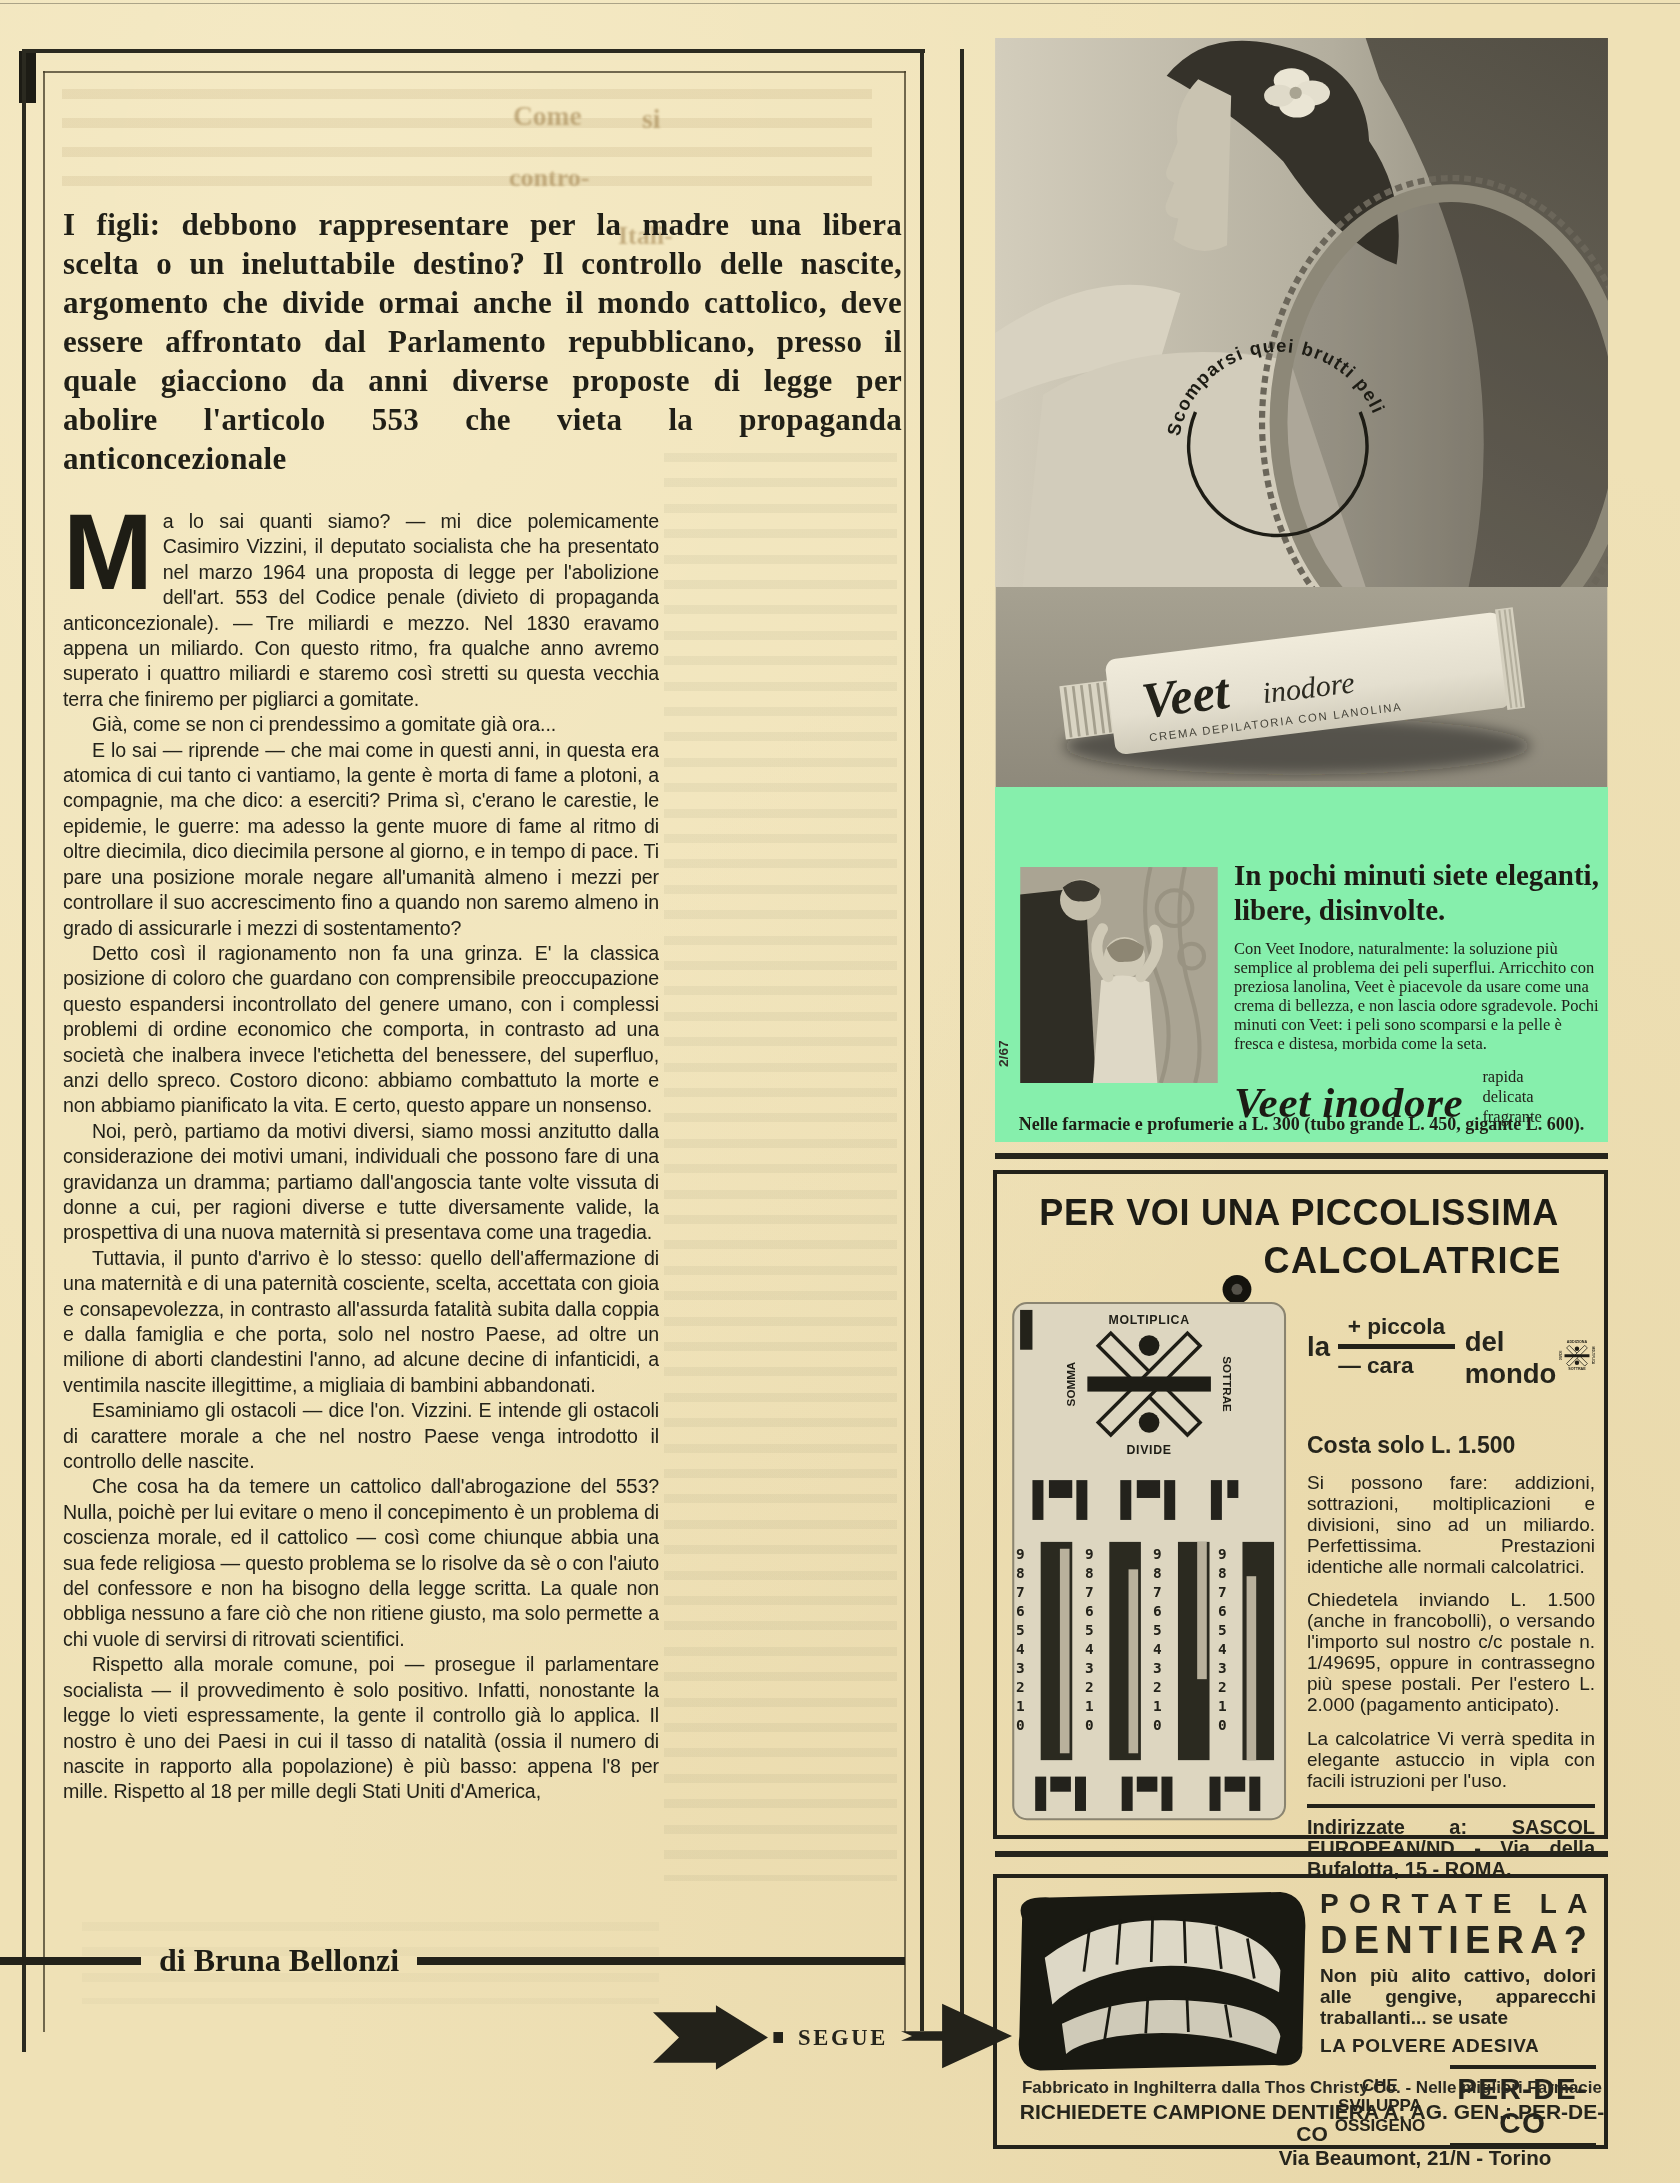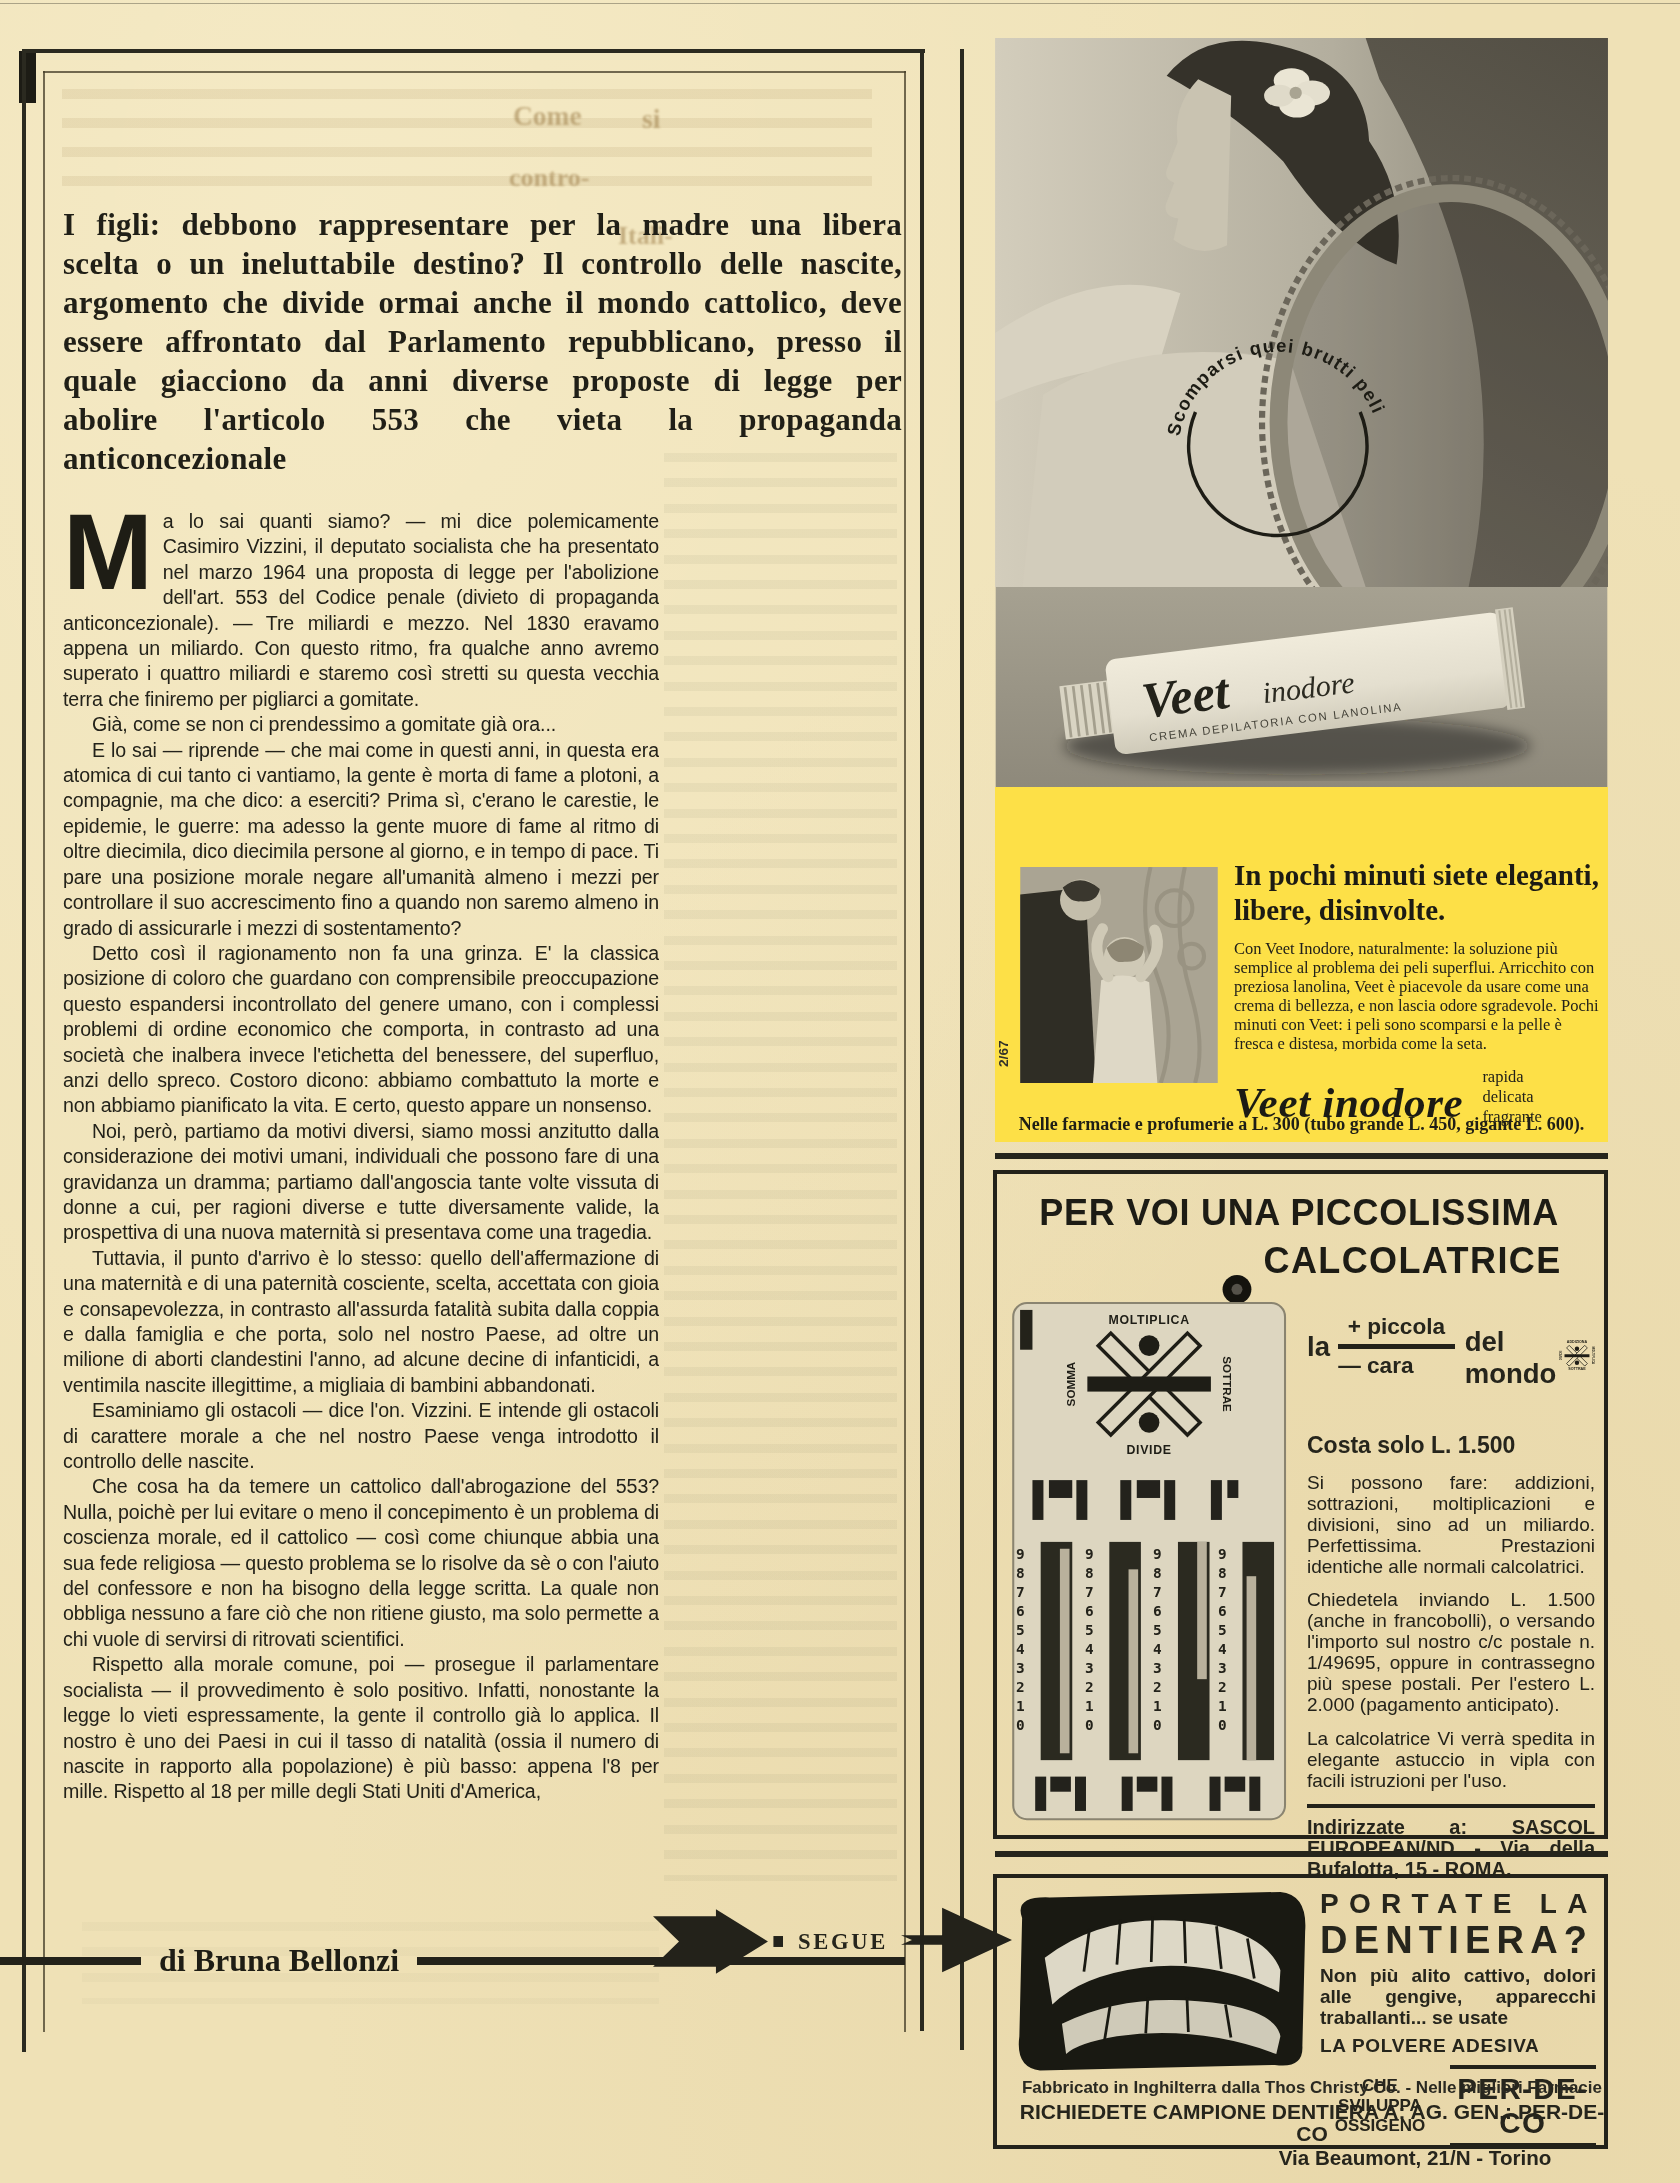--- a/index.html
+++ b/index.html
@@ -39,21 +39,21 @@
   .dropcap{float:left;font-weight:bold;font-size:108px;line-height:77px;
     padding:4.1px 12.4px 0 0;letter-spacing:-2.7px;color:#1e1d15;}
   .segue{position:absolute;display:flex;align-items:center;}
   .segue-label{font-family:"Liberation Serif",serif;font-weight:bold;font-size:22.6px;letter-spacing:2.7px;}
   .byline-wrap{position:absolute;left:0;top:1942px;width:905px;display:flex;align-items:center;}
   .byline-line{height:6.9px;border-top:4.1px solid #23221a;border-bottom:4.1px solid #23221a;box-sizing:border-box;}
   .byline-text{font-family:"Liberation Serif",serif;font-weight:bold;font-size:32px;
     padding:0 18px;white-space:nowrap;color:#1e1d15;}
   
   .veet-ad{position:absolute;left:995px;top:38px;width:613px;}
-  .veet-lower{position:relative;width:613px;height:355px;background:#fde047;}
+  .veet-lower{position:relative;width:613px;height:355px;background:#86efac;}
   .veet-head{position:absolute;left:239px;top:71px;width:376px;
     font-family:"Liberation Serif",serif;font-weight:bold;font-size:29px;line-height:35px;color:#1c1b14;}
   .veet-body{position:absolute;left:239px;top:152px;width:367px;
     font-family:"Liberation Serif",serif;font-size:16.5px;line-height:19px;color:#22211a;}
   .veet-logo-row{position:absolute;left:239px;top:280px;width:374px;display:flex;align-items:flex-end;}
   .veet-logo{font-family:"Liberation Serif",serif;font-style:italic;font-weight:bold;
     font-size:43px;letter-spacing:0.7px;color:#1c1b14;}
   .veet-tags{margin-left:19px;font-family:"Liberation Serif",serif;
     font-size:16.5px;line-height:20px;color:#22211a;}
   .veet-price{position:absolute;left:0;bottom:6.9px;width:100%;text-align:center;
@@ -129,21 +129,21 @@
   <p>Già, come se non ci prendessimo a gomitate già ora...</p>
   <p>E lo sai — riprende — che mai come in questi anni, in questa era atomica di cui tanto ci vantiamo, la gente è morta di fame a plotoni, a compagnie, ma che dico: a eserciti? Prima sì, c'erano le carestie, le epidemie, le guerre: ma adesso la gente muore di fame al ritmo di oltre diecimila, dico diecimila persone al giorno, e in tempo di pace. Ti pare una posizione morale negare all'umanità almeno i mezzi per controllare il suo accrescimento fino a quando non saremo almeno in grado di assicurarle i mezzi di sostentamento?</p>
   <p>Detto così il ragionamento non fa una grinza. E' la classica posizione di coloro che guardano con comprensibile preoccupazione questo espandersi incontrollato del genere umano, con i complessi problemi di ordine economico che comporta, in contrasto ad una società che inalbera invece l'etichetta del benessere, del superfluo, anzi dello spreco. Costoro dicono: abbiamo combattuto la morte e non abbiamo pianificato la vita. E certo, questo appare un nonsenso.</p>
   <p>Noi, però, partiamo da motivi diversi, siamo mossi anzitutto dalla considerazione dei motivi umani, individuali che possono fare di una gravidanza un dramma; partiamo dall'angoscia tante volte vissuta di donne a cui, per ragioni diverse e tutte diversamente valide, la prospettiva di una nuova maternità si presentava come una tragedia.</p>
   <p>Tuttavia, il punto d'arrivo è lo stesso: quello dell'affermazione di una maternità e di una paternità cosciente, scelta, accettata con gioia e consapevolezza, in contrasto all'assurda fatalità subita dalla coppia e dalla famiglia e che porta, solo nel nostro Paese, ad oltre un milione di aborti clandestini l'anno, ad alcune decine di infanticidi, a ventimila nascite illegittime, a migliaia di bambini abbandonati.</p>
   <p>Esaminiamo gli ostacoli — dice l'on. Vizzini. E intende gli ostacoli di carattere morale a che nel nostro Paese venga introdotto il controllo delle nascite.</p>
   <p>Che cosa ha da temere un cattolico dall'abrogazione del 553? Nulla, poichè per lui evitare o meno il concepimento è un problema di coscienza morale, ed il cattolico — così come chiunque abbia una sua fede religiosa — questo problema se lo risolve da sè o con l'aiuto del confessore e non ha bisogno della legge scritta. La quale non obbliga nessuno a fare ciò che non ritiene giusto, ma solo permette a chi vuole di servirsi di ritrovati scientifici.</p>
   <p>Rispetto alla morale comune, poi — prosegue il parlamentare socialista — il provvedimento è solo positivo. Infatti, nonostante la legge lo vieti espressamente, la gente il controllo già lo applica. Il nostro è uno dei Paesi in cui il tasso di natalità (ossia il numero di nascite in rapporto alla popolazione) è più basso: appena l'8 per mille. Rispetto al 18 per mille degli Stati Uniti d'America,</p>
 </div>
 
-<div class="segue" style="left:653px;top:1902px;justify-content:space-between;">
+<div class="segue" style="left:653px;top:1998px;justify-content:space-between;">
   <svg width="130" height="65" viewBox="0 0 190 94">
     <polygon points="0,10 92,10 92,0 168,47 92,94 92,84 0,84 38,47" fill="#23221a"></polygon>
     <rect x="176" y="39" width="14" height="16" fill="#23221a"></rect>
   </svg>
   <span class="segue-label serif-it" style="margin:0 12.4px 0 15px;">SEGUE</span>
   <svg width="111" height="84" viewBox="0 0 162 122" style="margin-top:-4.1px;">
     <polygon points="0,54 60,54 60,14 162,61 60,108 60,68 0,68 16,61" fill="#23221a"></polygon>
   </svg>
 </div>
 

